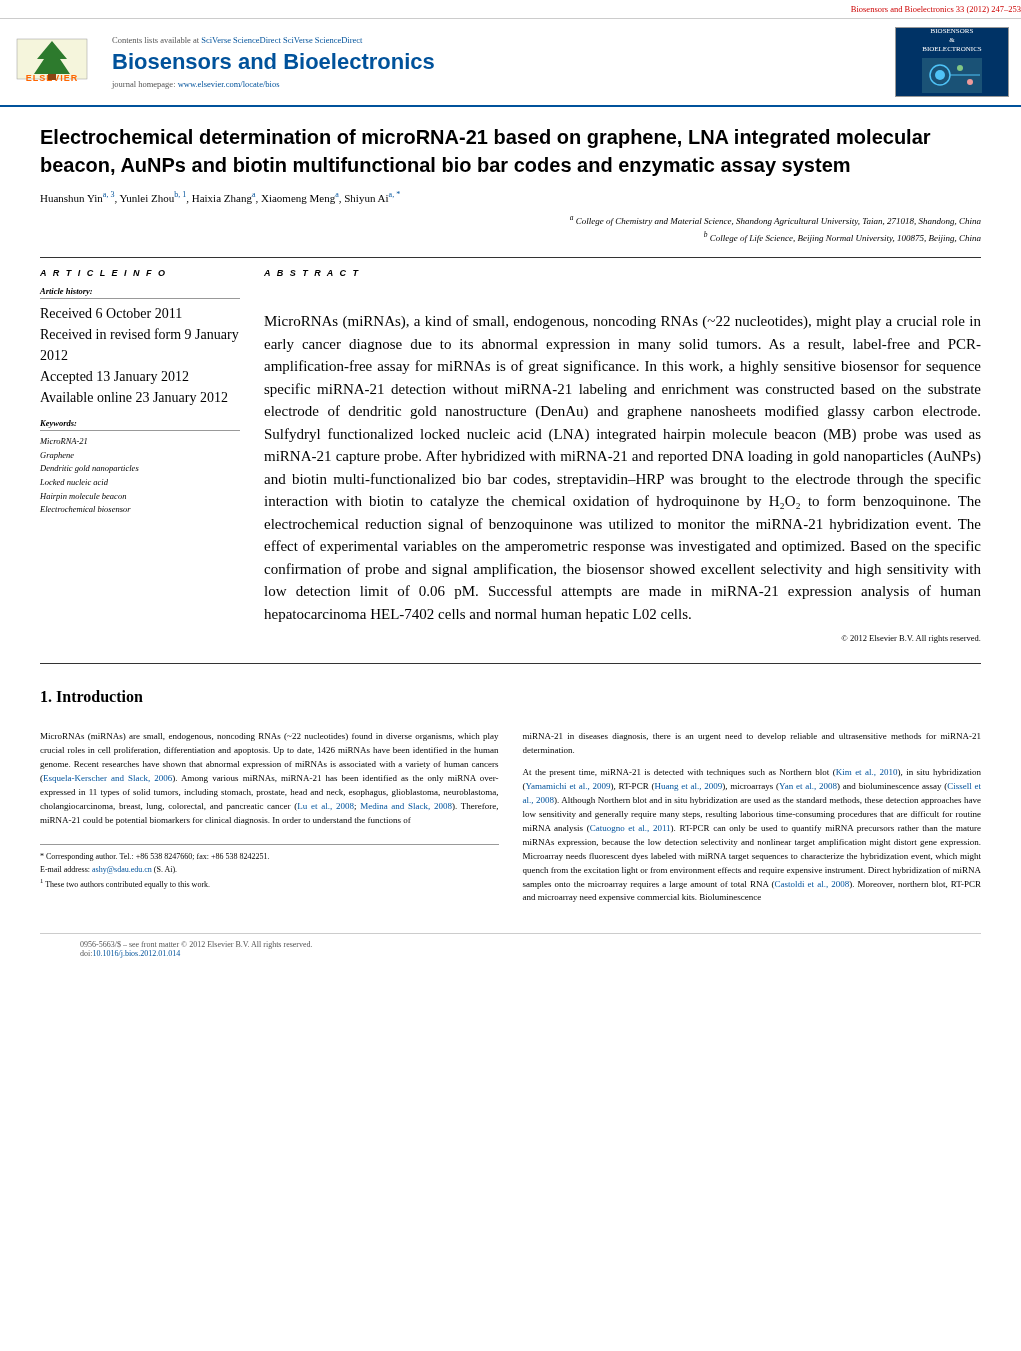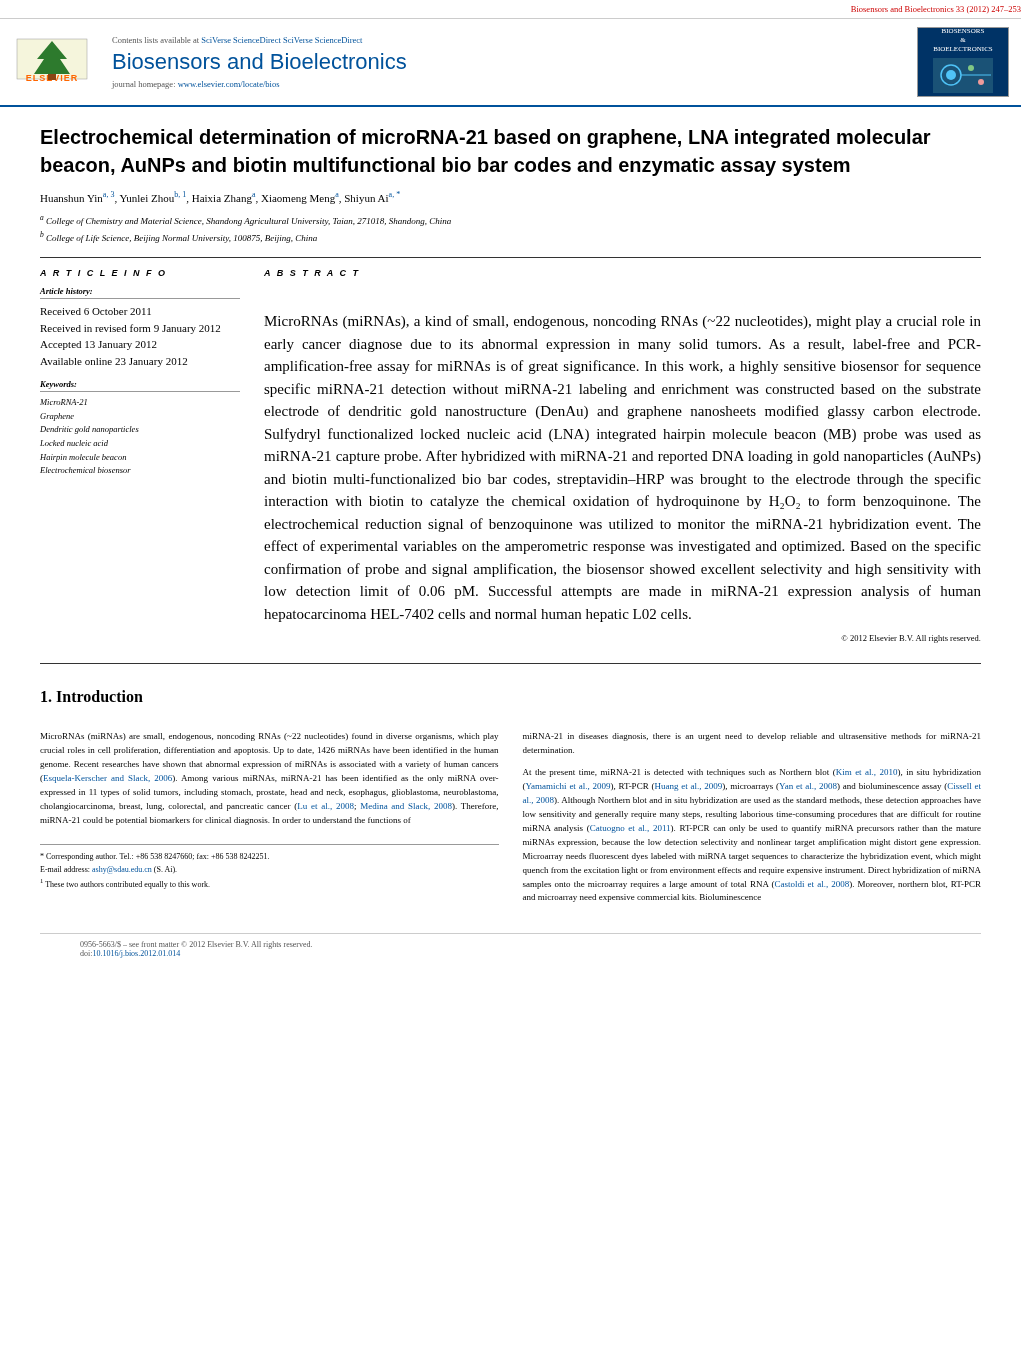--- a/index.html
+++ b/index.html
@@ -41,29 +41,29 @@
       color: #555;
       margin-bottom: 4px;
     }
     .sciverse-link {
       color: #00529b;
     }
     .journal-title {
       font-size: 22px;
       color: #00529b;
       font-family: Arial, sans-serif;
-      font-weight: normal;
+      font-weight: bold;
       margin-bottom: 4px;
     }
     .journal-homepage {
       font-size: 8.5px;
       color: #555;
     }
     .journal-logo-right {
-      width: 92px;
+      width: 114px;
       height: 70px;
       background: #003366;
       display: flex;
       flex-direction: column;
       align-items: center;
       justify-content: center;
       border: 1px solid #999;
     }
     .journal-logo-right .logo-top-text {
       color: #fff;
@@ -106,20 +106,21 @@
       font-size: 8px;
       color: #00529b;
     }
 
     
     .affiliations {
       font-size: 9px;
       margin-bottom: 12px;
       font-style: italic;
       line-height: 1.5;
+      text-align: right;
     }
 
     
     .divider {
       border: none;
       border-top: 1px solid #333;
       margin: 10px 0;
     }
 
     
@@ -145,21 +146,21 @@
     }
     .info-section h4 {
       font-size: 8.5px;
       font-style: italic;
       font-weight: bold;
       border-bottom: 1px solid #999;
       padding-bottom: 2px;
       margin-bottom: 4px;
     }
     .info-section p {
-      font-size: 11px;
+      font-size: 14px;
       line-height: 1.5;
     }
     .keywords-list {
       font-size: 8.5px;
       line-height: 1.6;
     }
     .keyword-item {
       font-style: italic;
       font-size: 8.5px;
     }

